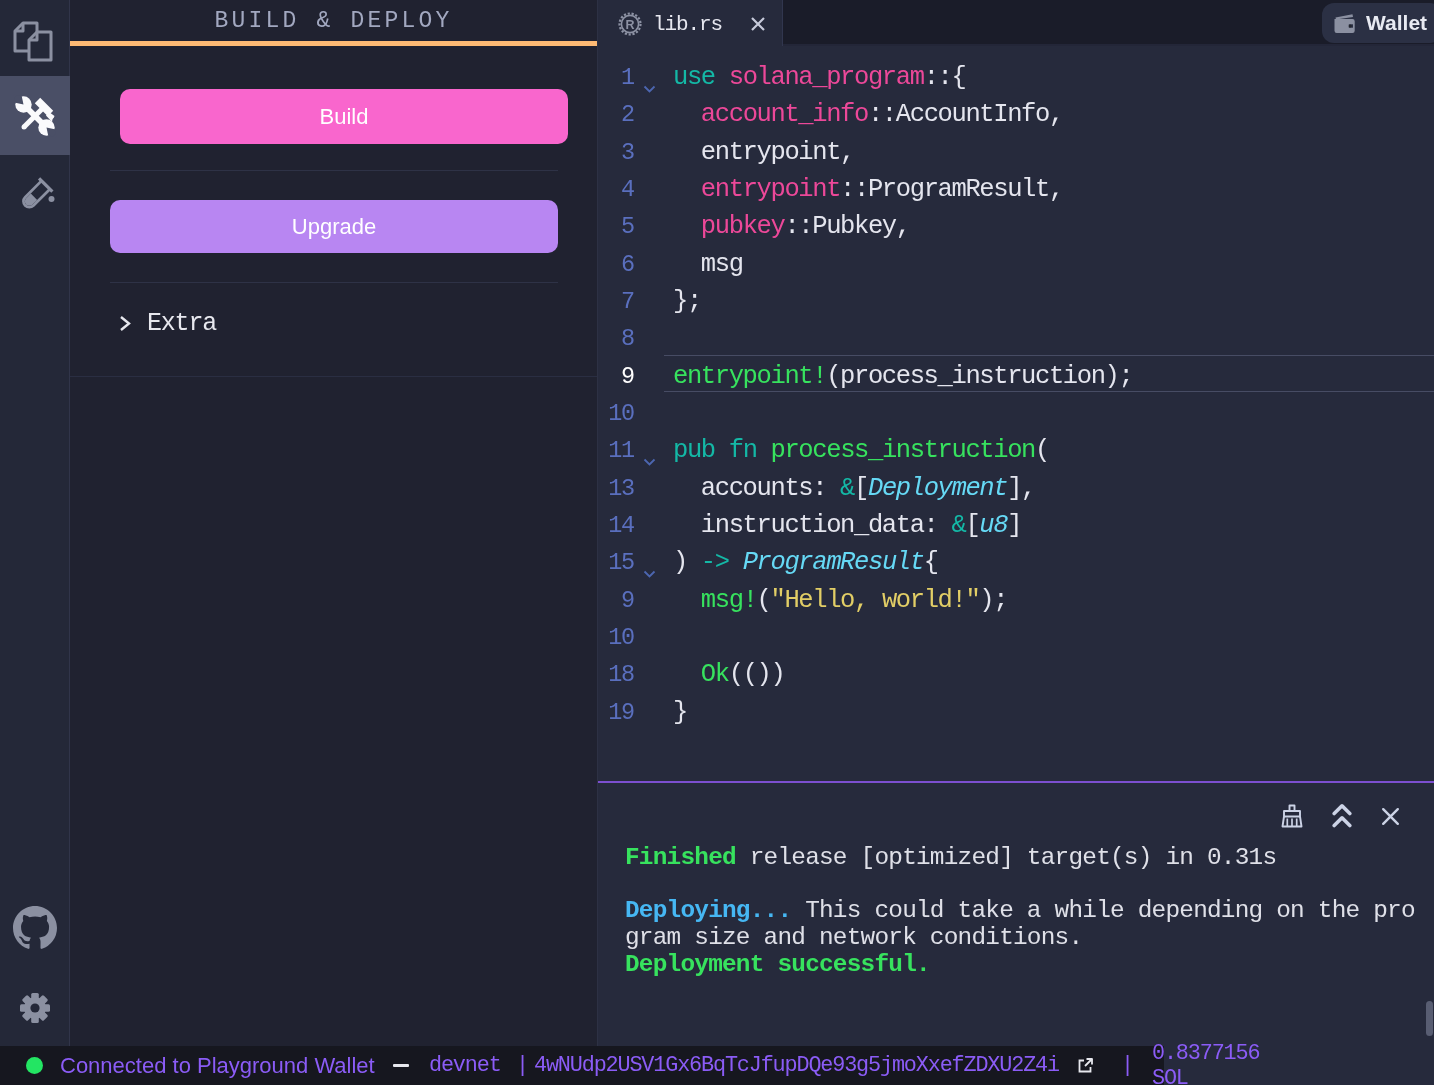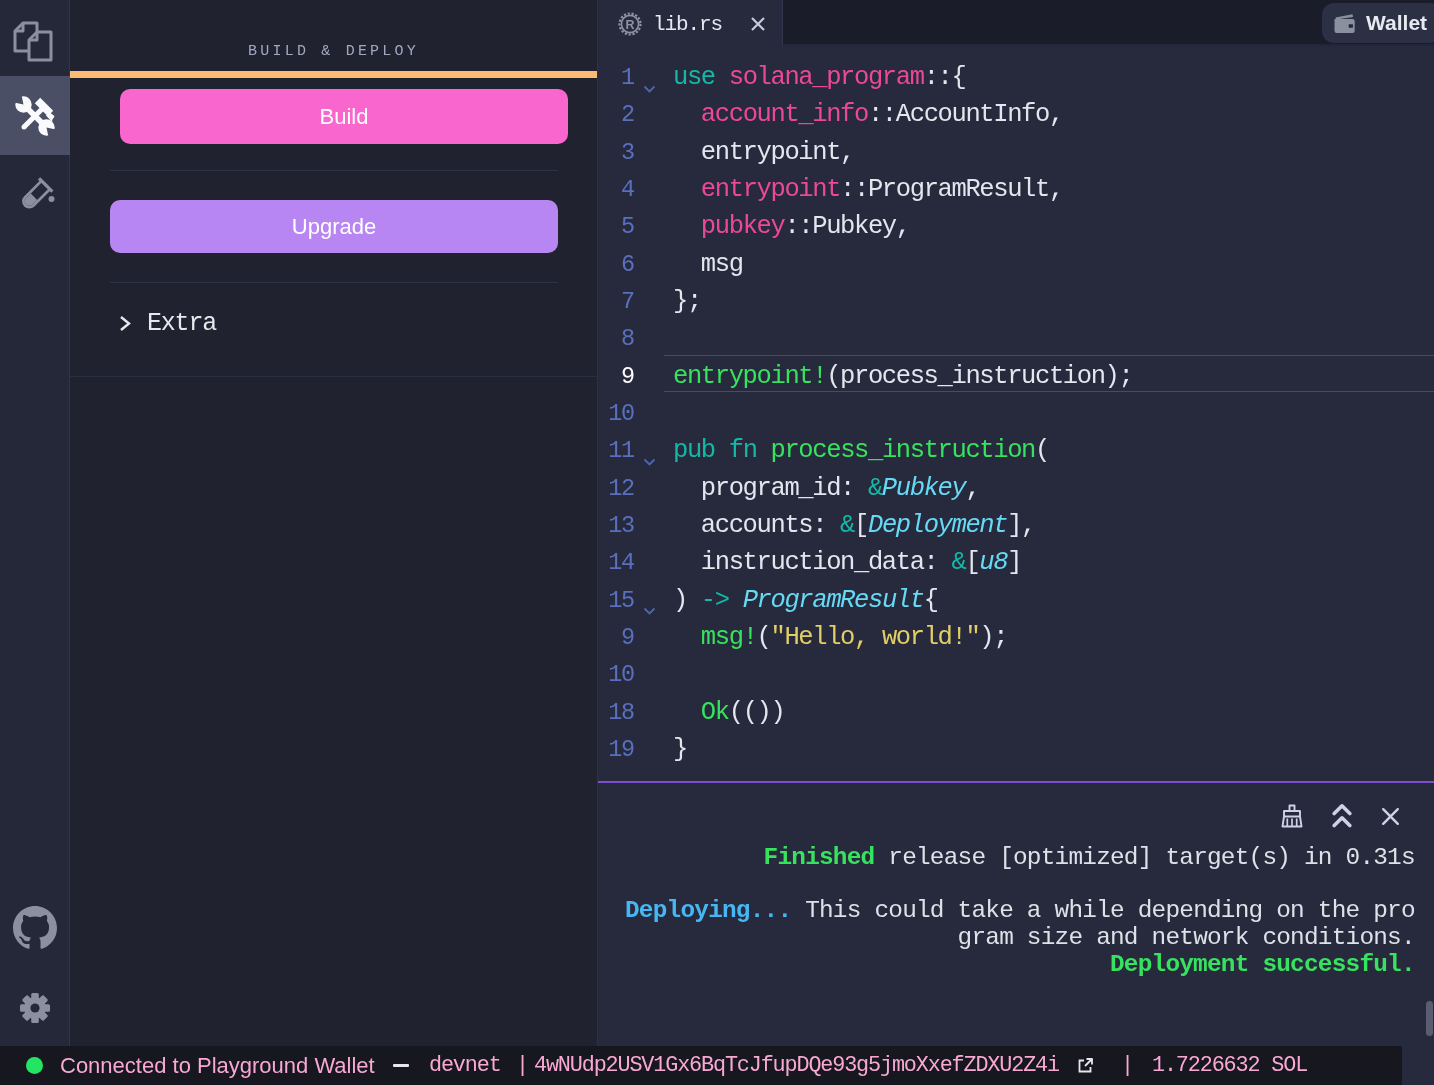--- a/index.html
+++ b/index.html
@@ -7,23 +7,23 @@
   body { font-family:"Liberation Mono", monospace; position:relative; }
   .abs { position:absolute; }
 
   
   #sidebar { left:0; top:0; width:70px; height:1046px; background:#242838; border-right:1px solid #31354a; }
   #sidebar .tile { position:absolute; left:0; width:70px; height:79px; display:flex; align-items:center; justify-content:center; }
   #tile-sel { top:76px; background:#4a4f66; }
 
   
   #panel { left:70px; top:0; width:528px; height:1046px; background:#202230; border-right:1px solid #2d3144; }
-  #panel-h { position:absolute; top:0; left:0; width:100%; height:46px; border-bottom:7px solid #fdba74;
+  #panel-h { position:absolute; top:0; left:0; width:100%; height:46px; border-bottom:5px solid #fdba74;
              display:flex; align-items:center; justify-content:center;
-             color:#a2a8c0; font-size:15px; letter-spacing:3.2px;margin-top:32px; }
+             color:#a2a8c0; font-size:23px; letter-spacing:3.2px; }
   .btn { position:absolute; left:40px; width:448px; border-radius:10px; display:flex; align-items:center; justify-content:center;
          font-family:"Liberation Sans", sans-serif; font-size:22px; color:#fff; }
   #btn-build { top:89px; height:55px; background:#f966cd;margin-left:10px; }
   #btn-upgrade { top:200px; height:53px; background:#b886f2; }
   .sep { position:absolute; left:40px; width:448px; height:0; border-top:1px solid #2e3246; }
   #extra { position:absolute; left:46px; top:308px; height:30px; display:flex; align-items:center; color:#e7e8ee; font-size:25px; letter-spacing:-1.2px; }
   #panel-sect-end { position:absolute; top:376px; left:0; width:100%; border-top:1px solid #2a2e42; }
 
   
   #tabbar { left:598px; top:0; width:836px; height:46px; background:#1a1c29; border-bottom:2px solid #232638; }
@@ -45,29 +45,29 @@
   .g { color:#37e25e;margin-top:32px; }
   .c { color:#ec4899; }
   .ic { color:#66d9f5; font-style:italic; }
   .y { color:#e2ce66; }
   #curline { position:absolute; left:66px; right:0; top:308.6px; height:37.33px; border-top:1px solid #474c64; border-bottom:1px solid #474c64; }
   .cl.active .num { color:#fff; }
   .foldmark { position:absolute; left:9px; top:7px; }
 
   
   #termline { left:598px; top:781px; width:836px; height:2px; background:#7c4fd0; }
-  #terminal { left:598px; top:783px; width:836px; height:263px; background:#262a3c;text-align:right; }
+  #terminal { left:598px; top:783px; width:836px; height:263px; background:#262a3c; }
   #term-icons { position:absolute; top:20px; right:34px; display:flex; gap:29px; align-items:center; }
   #termtext { position:absolute; left:27px; top:61.5px; font-size:24.4px; letter-spacing:-0.78px; line-height:26.9px; color:#dfe0e8; white-space:pre; }
   #termtext b.gr { color:#37e25e; }
   #termtext b.bl { color:#46b7f3; }
   #scrollthumb { position:absolute; right:1px; top:218px; width:7px; height:35px; border-radius:3.5px; background:#585d72; }
 
   
-  #status { left:0; top:1046px; width:1402px; height:39px; background:#16171f; color:#f9a8d4; }
+  #status { left:0; top:1046px; width:1164px; height:39px; background:#16171f; color:#8b5cf6; }
   #status > * { position:absolute; top:0; height:39px; display:flex; align-items:center; }
   #status .dot { top:11px; left:26px; width:17px; height:17px; border-radius:50%; background:#23e563; }
   #status .sans { font-family:"Liberation Sans", sans-serif; font-size:22px; }
   #status .mono { font-size:21.8px; letter-spacing:-1.15px; }
 </style>
 </head>
 <body>
 
 <div id="sidebar" class="abs">
   <div class="tile" style="top:0;" id="ic-explorer">
@@ -181,21 +181,20 @@
       <div class="cl"><span class="num">4</span><span class="fold"></span><span class="code">  <span class="c">entrypoint</span>::ProgramResult,</span></div>
       <div class="cl"><span class="num">5</span><span class="fold"></span><span class="code">  <span class="c">pubkey</span>::Pubkey,</span></div>
       <div class="cl"><span class="num">6</span><span class="fold"></span><span class="code">  msg</span></div>
       <div class="cl"><span class="num">7</span><span class="fold"></span><span class="code">};</span></div>
       <div class="cl"><span class="num">8</span><span class="fold"></span><span class="code"></span></div>
       <div class="cl active"><span class="num">9</span><span class="fold"></span><span class="code"><span class="g">entrypoint!</span>(process_instruction);</span></div>
       <div class="cl"><span class="num">10</span><span class="fold"></span><span class="code"></span></div>
       <div class="cl"><span class="num">11</span><span class="fold"><svg class="foldmark" width="13" height="9" viewBox="0 0 13 9">
             <polyline points="1.5,1.5 6.5,6.5 11.5,1.5" fill="none" stroke="#4c66b0" stroke-width="1.8"></polyline>
           </svg></span><span class="code"><span class="k">pub</span> <span class="k">fn</span> <span class="g">process_instruction</span>(</span></div>
-      <div class="cl"><span class="num">12</span><span class="fold"></span><span class="code">  program_id: <span class="k">&amp;</span><span class="ic">Pubkey</span>,</span></div>
       <div class="cl"><span class="num">13</span><span class="fold"></span><span class="code">  accounts: <span class="k">&amp;</span>[<span class="ic">Deployment</span>],</span></div>
       <div class="cl"><span class="num">14</span><span class="fold"></span><span class="code">  instruction_data: <span class="k">&amp;</span>[<span class="ic">u8</span>]</span></div>
       <div class="cl"><span class="num">15</span><span class="fold"><svg class="foldmark" width="13" height="9" viewBox="0 0 13 9">
             <polyline points="1.5,1.5 6.5,6.5 11.5,1.5" fill="none" stroke="#4c66b0" stroke-width="1.8"></polyline>
           </svg></span><span class="code">) <span class="k">-&gt;</span> <span class="ic">ProgramResult</span>{</span></div>
       <div class="cl"><span class="num">9</span><span class="fold"></span><span class="code">  <span class="g">msg!</span>(<span class="y">"Hello, world!"</span>);</span></div>
       <div class="cl"><span class="num">10</span><span class="fold"></span><span class="code"></span></div>
       <div class="cl"><span class="num">18</span><span class="fold"></span><span class="code">  <span class="g">Ok</span>(())</span></div>
       <div class="cl"><span class="num">19</span><span class="fold"></span><span class="code">}</span></div>
     </div>
@@ -238,14 +237,14 @@
   <span class="mono" style="left:516px;">|</span>
   <span class="mono" style="left:534px;">4wNUdp2USV1Gx6BqTcJfupDQe93g5jmoXxefZDXU2Z4i</span>
   <span id="extlink" style="left:1077px;">
     <svg width="17" height="17" viewBox="0 0 17 17" fill="none" stroke="#e7e8ee" stroke-width="1.8">
       <path d="M7 3.5 H2.5 V14.5 H13.5 V10"></path>
       <path d="M9.5 2 H15 V7.5" stroke-linejoin="round"></path>
       <path d="M15 2 L8 9"></path>
     </svg>
   </span>
   <span class="mono" style="left:1121px;">|</span>
-  <span class="mono" style="left:1152px;">1.7226632 SOL</span>
+  <span class="mono" style="left:1152px;">0.8377156 SOL</span>
 </div>
 
 </body></html>

